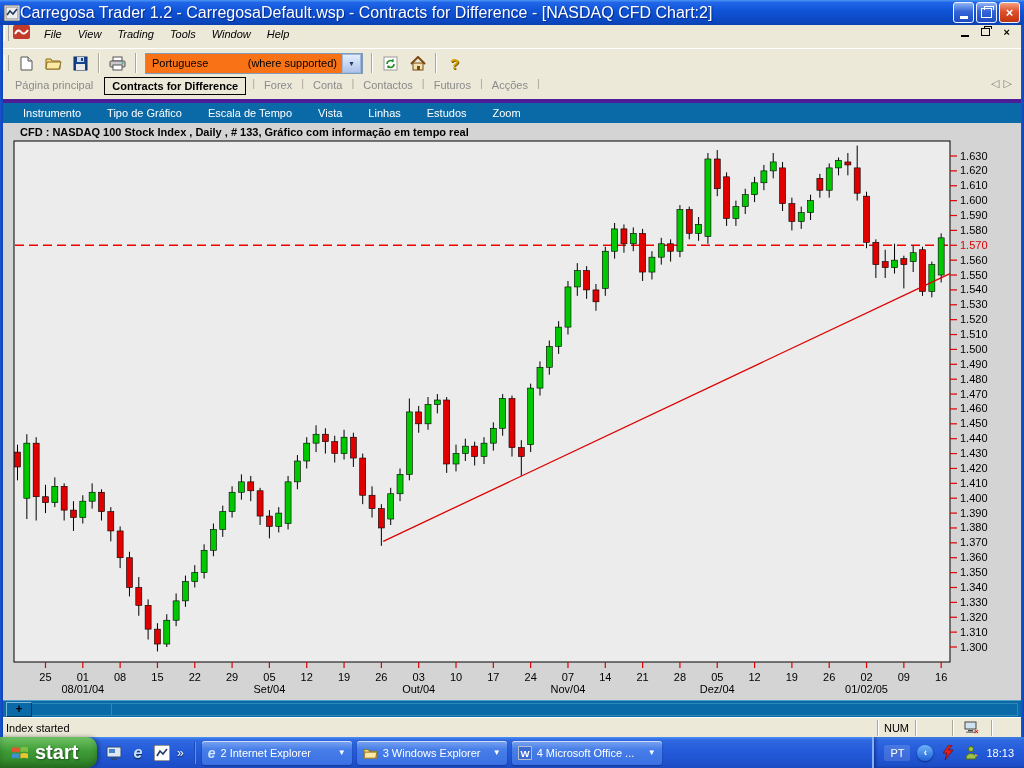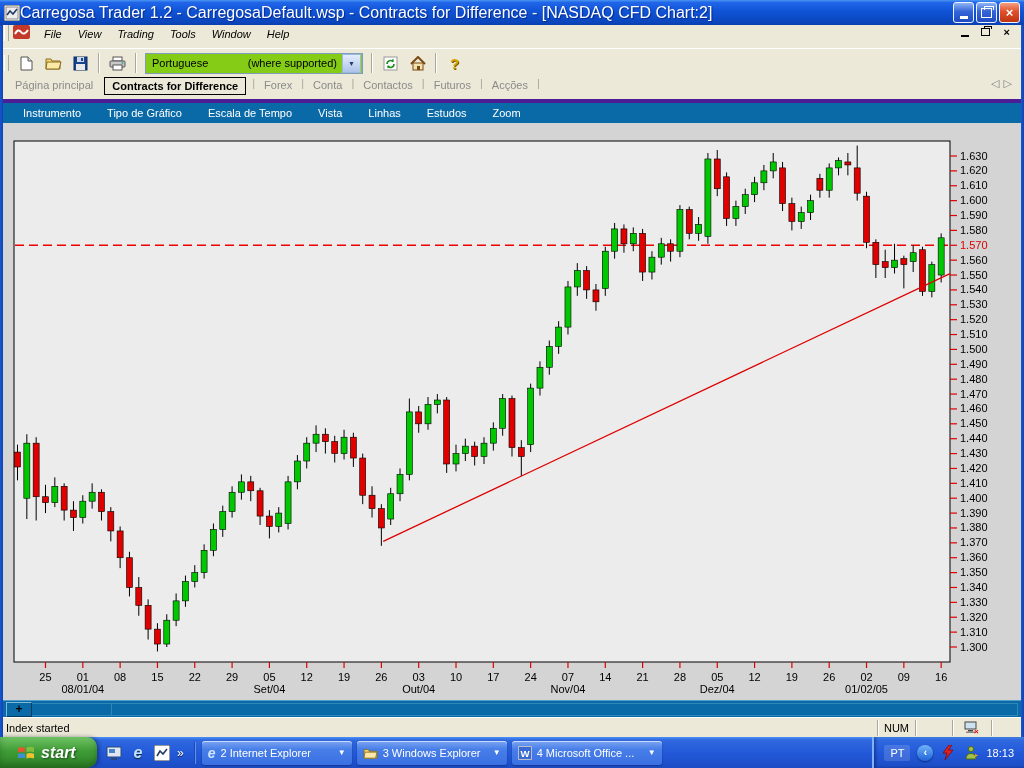--- a/index.html
+++ b/index.html
@@ -29,21 +29,21 @@
   .mdibtn{width:15px;height:13px;display:flex;align-items:center;justify-content:center;font-weight:bold;}
   .mdimin{width:8px;height:2px;background:#000;margin-top:8px;}
   .mdirest{width:7px;height:6px;border:1px solid #000;position:relative;}
   .mdirest:before{content:"";position:absolute;left:2px;top:-3px;width:6px;height:2px;border:1px solid #000;border-bottom:none;}
 
   
   .toolbar{position:absolute;top:48px;left:0;width:1024px;height:29px;background:#ece9d8;
     border-top:1px solid #fff;display:flex;align-items:center;padding:0 2px;box-sizing:border-box;}
   .tbtn{width:25px;height:24px;display:flex;align-items:center;justify-content:center;border:1px solid transparent;border-radius:2px;}
   .tsep{width:1px;height:20px;background:#aca899;border-right:1px solid #fff;margin:0 4px;}
-  .combo{width:218px;height:21px;background:#84cc16;border:1px solid #7f9db9;display:flex;align-items:center;
+  .combo{width:218px;height:21px;background:#f97316;border:1px solid #7f9db9;display:flex;align-items:center;
     box-sizing:border-box;padding-left:6px;margin:0 4px;}
   .combo .val{flex:0 0 auto;}
   .combo .note{flex:1;text-align:right;padding-right:4px;color:#000;}
   .combo .drop{width:17px;height:17px;margin:1px;background:linear-gradient(180deg,#e3ecfc,#aec3e8);
     border:1px solid #9db9dd;display:flex;align-items:center;justify-content:center;font-size:7px;color:#1d3d6e;}
 
   
   .tabrow{position:absolute;top:77px;left:0;width:1024px;height:22px;background:#ece9d8;
     display:flex;align-items:flex-start;padding:0 8px;box-sizing:border-box;color:#8a8a8a;}
   .tab{padding:2px 7px;white-space:nowrap;}
@@ -78,23 +78,23 @@
   .spanel{height:16px;display:flex;align-items:center;justify-content:center;
     border-left:1px solid #aca899;box-shadow:inset 1px 0 0 #fff;padding:0 6px;}
   .spanel.empty1{width:24px;}
   .spanel.icon{width:26px;}
   .spanel.empty2{width:20px;}
 
   
   .taskbar{position:absolute;top:737px;left:0;width:1024px;height:31px;
     background:linear-gradient(180deg,#4a90f5 0%,#2f68e0 10%,#2258d8 55%,#1c4cc4 100%);
     display:flex;align-items:center;box-sizing:border-box;}
-  .startbtn{height:31px;width:97px;flex:0 0 auto;display:flex;align-items:center;gap:6px;padding-left:17px;box-sizing:border-box;
+  .startbtn{height:31px;width:97px;flex:0 0 auto;display:flex;align-items:center;gap:6px;padding-left:11px;box-sizing:border-box;
     background:linear-gradient(180deg,#6fc364 0%,#3f9c36 45%,#2e8127 100%);
-    border-radius:0 10px 10px 0;color:#fff;font-weight:bold;font-style:italic;font-size:16px;
+    border-radius:0 10px 10px 0;color:#fff;font-weight:bold;font-size:20px;
     text-shadow:1px 1px 2px #1c4f18;box-shadow:inset 0 -4px 6px rgba(0,30,0,.25),2px 0 4px rgba(0,0,30,.4);}
   .quick{display:flex;align-items:center;gap:6px;padding:0 8px;}
   .qi{width:18px;height:18px;display:flex;align-items:center;justify-content:center;}
   .chev{color:#fff;font-size:12px;text-shadow:0 1px 1px #123;}
   .qsep{width:1px;height:22px;background:#1c49b8;box-shadow:1px 0 0 #5f92ee;margin:0 2px;}
   .taskbtn{height:24px;width:150px;margin-left:5px;border-radius:3px;display:flex;align-items:center;gap:5px;
     padding:0 6px;box-sizing:border-box;color:#fff;white-space:nowrap;overflow:hidden;
     background:linear-gradient(180deg,#7da5f2 0%,#477ee8 35%,#3a70e2 100%);
     box-shadow:inset 0 1px 0 rgba(255,255,255,.6),0 1px 2px rgba(0,0,40,.35);}
   .taskbtn .blabel{flex:1;overflow:hidden;text-overflow:ellipsis;}
@@ -241,20 +241,21 @@
   <span class="bitem">Instrumento</span>
   <span class="bitem">Tipo de Gráfico</span>
   <span class="bitem">Escala de Tempo</span>
   <span class="bitem">Vista</span>
   <span class="bitem">Linhas</span>
   <span class="bitem">Estudos</span>
   <span class="bitem">Zoom</span>
 </div>
 
 <div class="chartpanel">
+  <div class="chartheader">CFD : NASDAQ 100 Stock Index , Daily , # 133, Gráfico com informação em tempo real</div>
   <svg id="chart-svg" width="1024" height="577">
       <rect x="14" y="18" width="936" height="521" fill="#ececec" stroke="#000" stroke-width="1"></rect>
       <line x1="15" y1="122.27272727272707" x2="949" y2="122.27272727272707" stroke="#ee0000" stroke-width="1.4" stroke-dasharray="9 5"></line>
       <line x1="17.5" y1="321.64848484848494" x2="17.5" y2="357.3575757575759" stroke="#000" stroke-width="1"></line>
       <rect x="14.5" y="329.0878787878787" width="6" height="14.878787878787932" fill="#e00000" stroke="#000" stroke-width="0.6"></rect>
       <line x1="26.83" y1="311.23333333333323" x2="26.83" y2="396.04242424242443" stroke="#000" stroke-width="1"></line>
       <rect x="23.83" y="320.16060606060597" width="6" height="55.05151515151539" fill="#00c800" stroke="#000" stroke-width="0.6"></rect>
       <line x1="36.16" y1="314.20909090909083" x2="36.16" y2="397.53030303030306" stroke="#000" stroke-width="1"></line>
       <rect x="33.16" y="320.16060606060597" width="6" height="53.56363636363642" fill="#e00000" stroke="#000" stroke-width="0.6"></rect>
       <line x1="45.49" y1="361.8212121212121" x2="45.49" y2="390.0909090909093" stroke="#000" stroke-width="1"></line>

